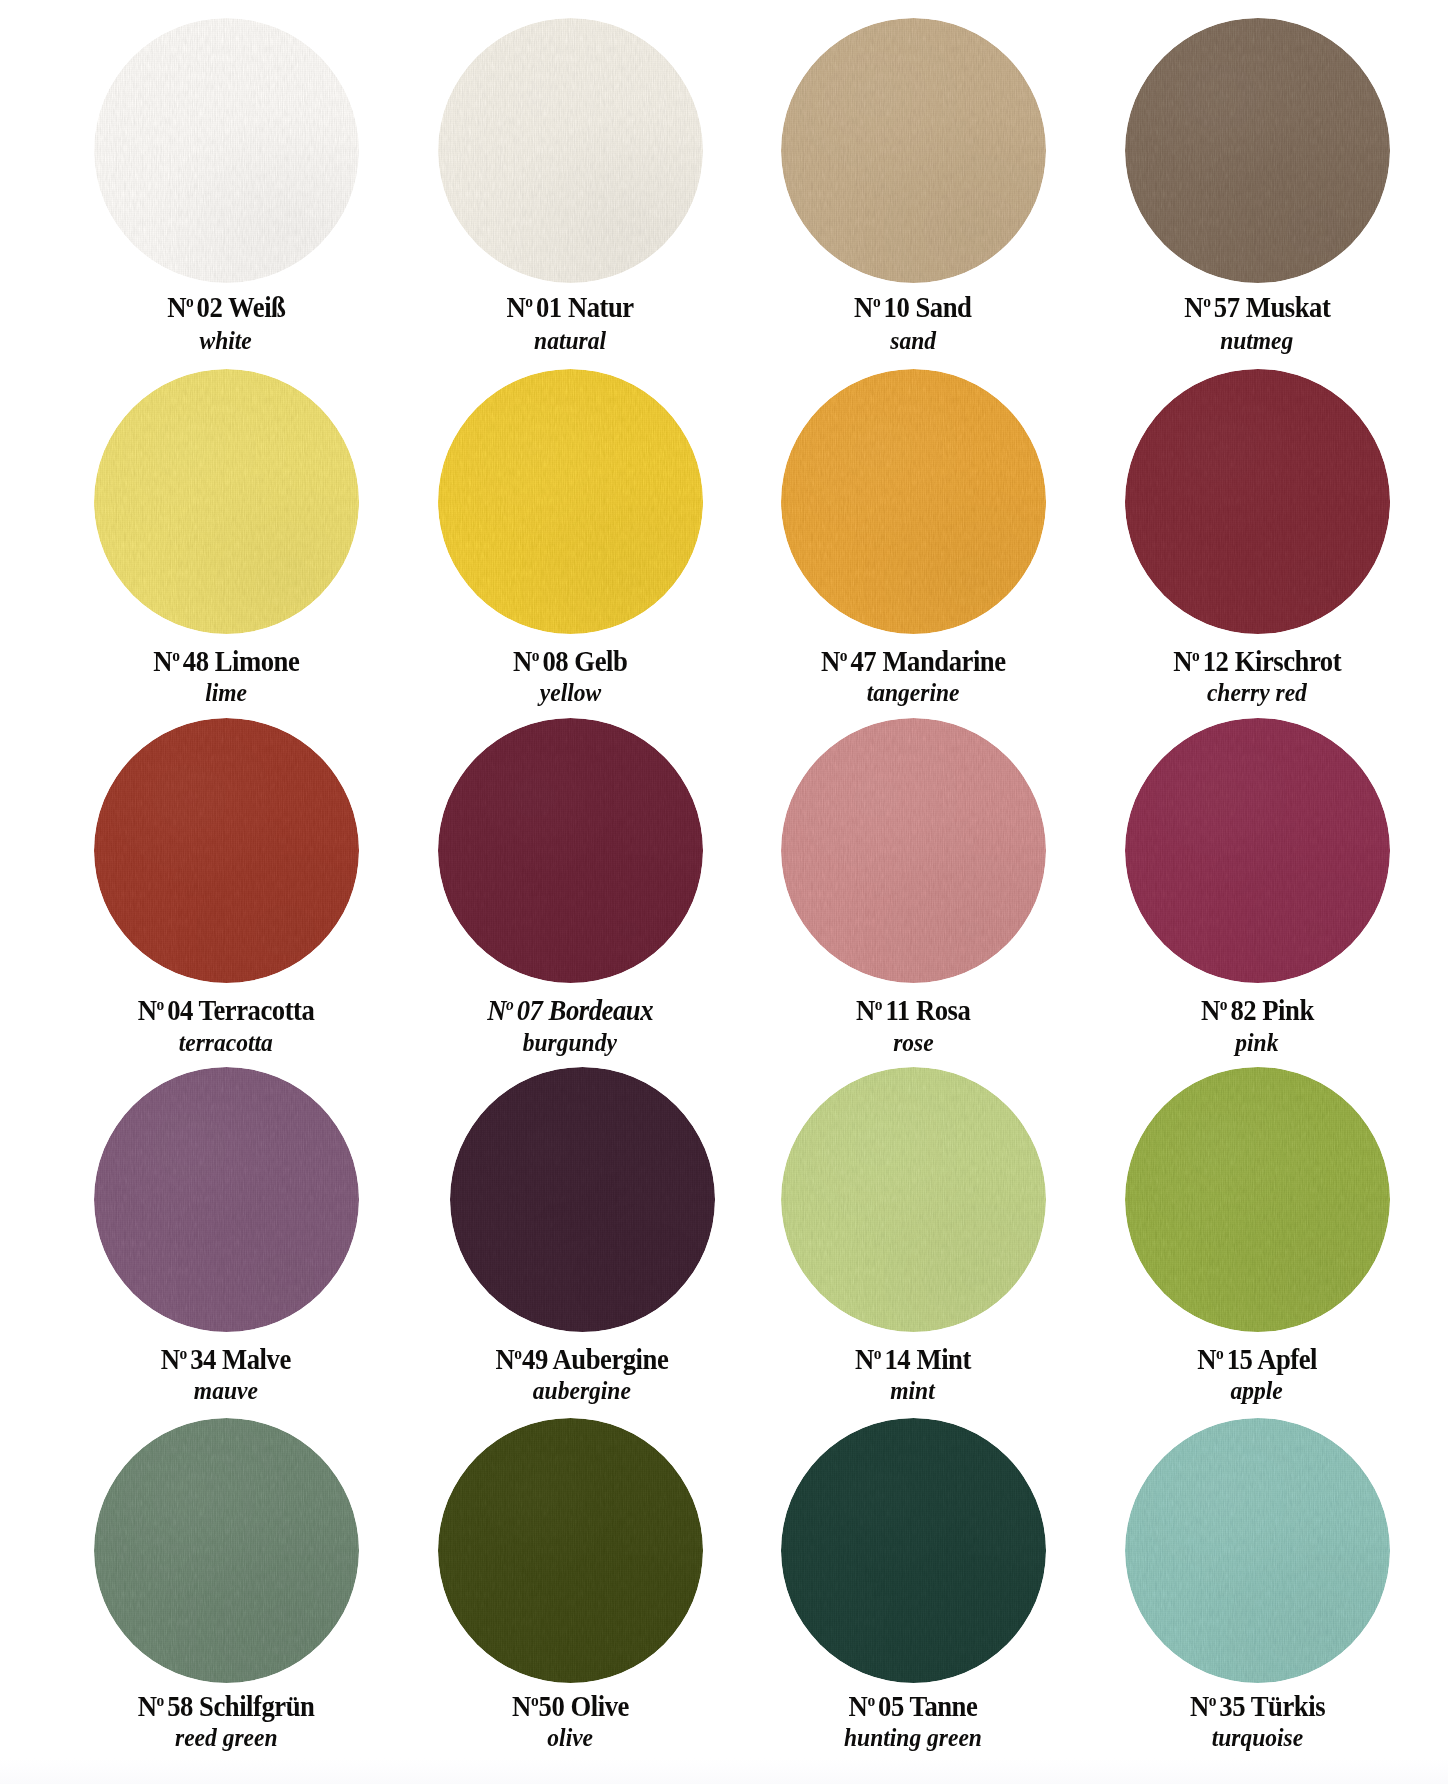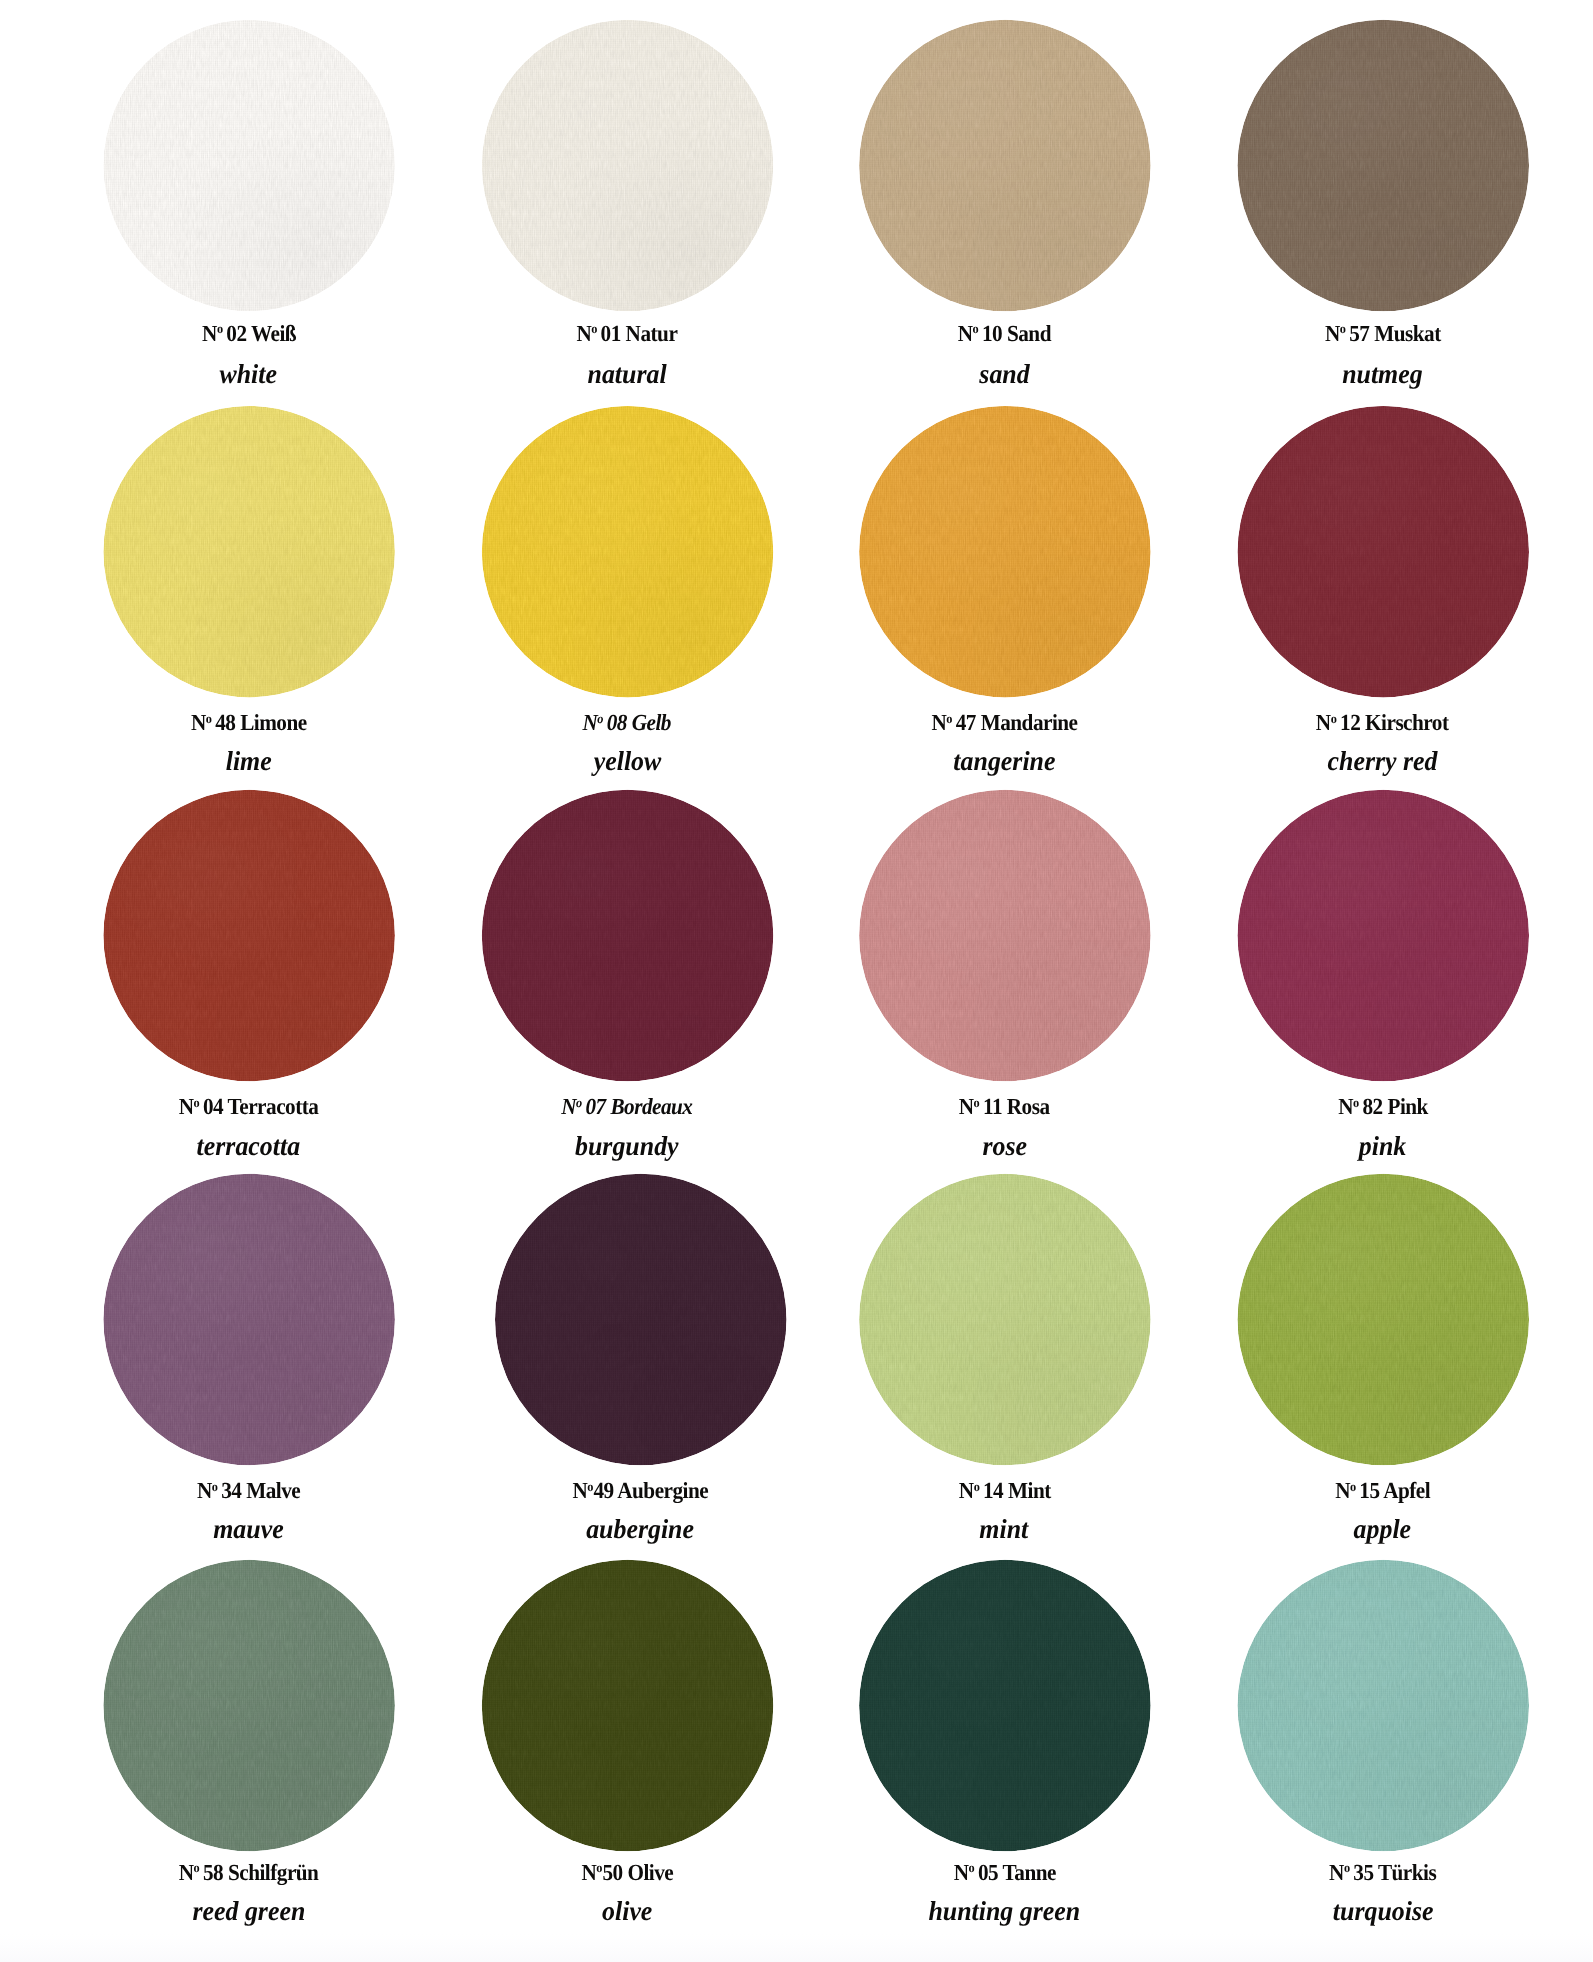--- a/index.html
+++ b/index.html
@@ -21,21 +21,21 @@
         rgba(0,0,0,.012) 1px,  rgba(0,0,0,.012) 2px);}
   .swatch .fib{position:absolute;inset:0;border-radius:50%;opacity:.115;filter:blur(.45px);}
   .swatch .mot{position:absolute;inset:0;border-radius:50%;
      background:
        radial-gradient(ellipse 62% 55% at 36% 30%, rgba(255,255,255,.030), rgba(255,255,255,0) 72%),
        radial-gradient(ellipse 70% 60% at 72% 80%, rgba(0,0,0,.028), rgba(0,0,0,0) 74%);}
   .defs{position:absolute;width:0;height:0;overflow:hidden;}
   .label{position:absolute;left:0;top:0;width:344px;height:0;}
   .name,.trans{position:absolute;left:0;width:344px;text-align:center;
         white-space:nowrap;line-height:1;color:#0d0c0b;}
-  .name{font-size:21px;font-weight:700;letter-spacing:-0.520px;}
+  .name{font-size:29px;font-weight:700;letter-spacing:-0.520px;}
   .trans{font-size:24.9px;font-weight:700;font-style:italic;}
   .name > .sx{display:inline-block;transform:scaleX(0.9200);transform-origin:center;}
   .trans > .sx{display:inline-block;transform:scaleX(0.945);transform-origin:center;}
   .nsp{display:inline-block;width:3.2px;}
   .sup{font-size:0.58em;vertical-align:baseline;position:relative;top:-0.578em;letter-spacing:0;}
   .footband{position:absolute;left:0;width:1448px;
      background:linear-gradient(180deg,#ffffff 0%,#fdfdfe 45%,#fafafc 100%);}
 </style>
 </head>
 <body>
@@ -135,21 +135,21 @@
     <div class="swatch">
       <div class="base" style="background: rgb(243, 205, 47);"></div>
       <svg class="fib" width="265" height="265" viewBox="0 0 265 265" aria-hidden="true" style="opacity: 0.115;">
         <rect width="265" height="265" fill="#808080" filter="url(#weave)"></rect>
       </svg>
       <div class="weft" style="opacity: 1;"></div>
       <div class="warp" style="opacity: 1;"></div>
       <div class="mot" style="opacity: 1;"></div>
     </div>
     <div class="label">
-      <div class="name" style="top: 278px; font-style: italic;"><span class="sx"><span class="numero">N<span class="sup">o</span></span><span class="nsp"></span><span class="code">08</span><span class="gap"> </span><span class="de">Gelb</span></span></div>
+      <div class="name" style="top: 278px;"><span class="sx"><span class="numero">N<span class="sup">o</span></span><span class="nsp"></span><span class="code">08</span><span class="gap"> </span><span class="de">Gelb</span></span></div>
       <div class="trans" style="top: 312px;"><span class="sx en">yellow</span></div>
     </div>
   </div>
       <div class="cell" style="left: 741px; top: 369px;">
     <div class="swatch">
       <div class="base" style="background: rgb(235, 165, 53);"></div>
       <svg class="fib" width="265" height="265" viewBox="0 0 265 265" aria-hidden="true" style="opacity: 0.115;">
         <rect width="265" height="265" fill="#808080" filter="url(#weave)"></rect>
       </svg>
       <div class="weft" style="opacity: 1;"></div>

